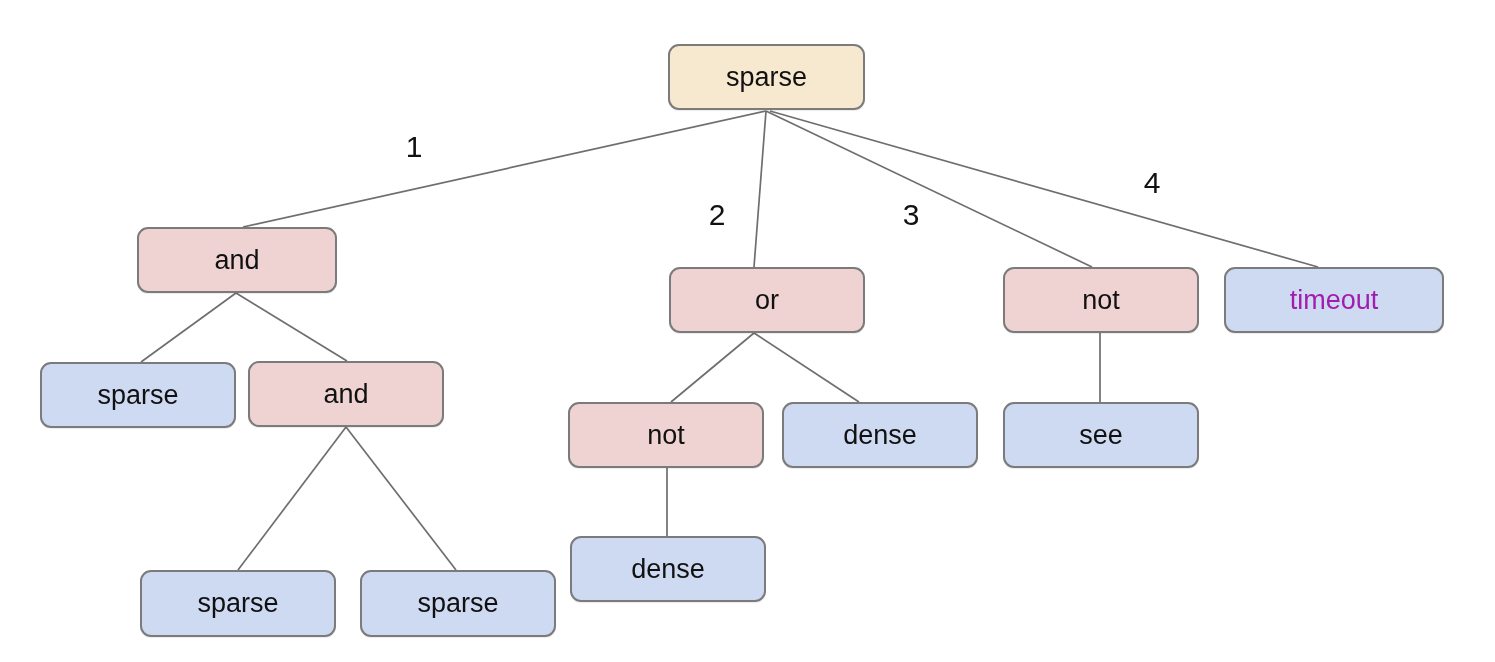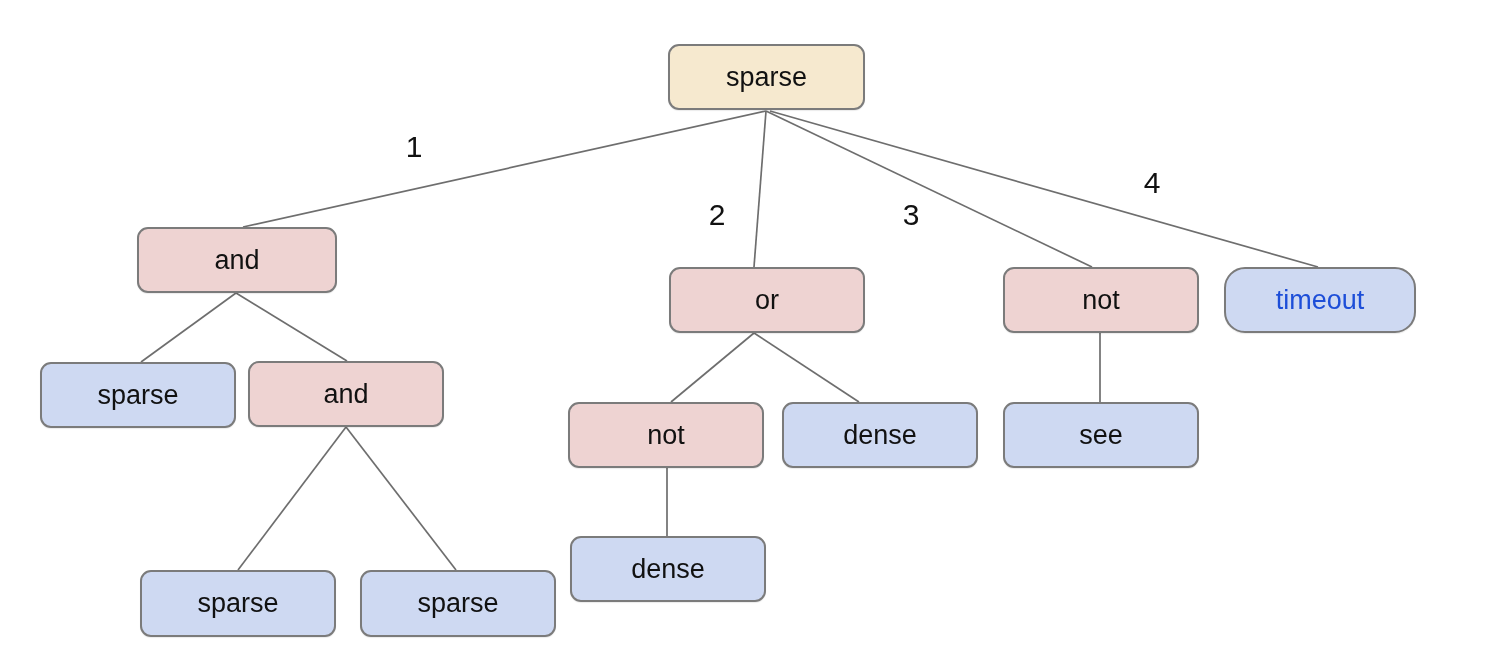--- a/index.html
+++ b/index.html
@@ -61,21 +61,21 @@
       <line x1="754" y1="333" x2="671" y2="402" stroke="#6e6e6e" stroke-width="1.7"></line>
       <line x1="754" y1="333" x2="859" y2="402" stroke="#6e6e6e" stroke-width="1.7"></line>
       <line x1="667" y1="468" x2="667" y2="536" stroke="#6e6e6e" stroke-width="1.7"></line>
       <line x1="1100" y1="333" x2="1100" y2="402" stroke="#6e6e6e" stroke-width="1.7"></line>
     </svg>
   <div id="node-layer">
       <div class="node" style="left: 668px; top: 44px; width: 197px; height: 66px; background: rgb(246, 233, 207); border-color: rgb(123, 123, 123); color: rgb(17, 17, 17);">sparse</div>
       <div class="node" style="left: 137px; top: 227px; width: 200px; height: 66px; background: rgb(238, 211, 210); border-color: rgb(123, 123, 123); color: rgb(17, 17, 17);">and</div>
       <div class="node" style="left: 657px; top: 267px; width: 196px; height: 66px; background: rgb(238, 211, 210); border-color: rgb(123, 123, 123); color: rgb(17, 17, 17); margin-left: 12px;">or</div>
       <div class="node" style="left: 1003px; top: 267px; width: 196px; height: 66px; background: rgb(238, 211, 210); border-color: rgb(123, 123, 123); color: rgb(17, 17, 17);">not</div>
-      <div class="node" style="left: 1224px; top: 267px; width: 192px; height: 66px; background: rgb(206, 217, 242); border-color: rgb(123, 123, 123); color: #1d4ed8; border-radius: 21px;">timeout</div>
+      <div class="node" style="left: 1224px; top: 267px; width: 220px; height: 66px; background: rgb(206, 217, 242); border-color: rgb(123, 123, 123); color: #a21caf;">timeout</div>
       <div class="node" style="left: 40px; top: 362px; width: 196px; height: 66px; background: rgb(206, 217, 242); border-color: rgb(123, 123, 123); color: rgb(17, 17, 17);">sparse</div>
       <div class="node" style="left: 248px; top: 361px; width: 196px; height: 66px; background: rgb(238, 211, 210); border-color: rgb(123, 123, 123); color: rgb(17, 17, 17);">and</div>
       <div class="node" style="left: 568px; top: 402px; width: 196px; height: 66px; background: rgb(238, 211, 210); border-color: rgb(123, 123, 123); color: rgb(17, 17, 17);">not</div>
       <div class="node" style="left: 782px; top: 402px; width: 196px; height: 66px; background: rgb(206, 217, 242); border-color: rgb(123, 123, 123); color: rgb(17, 17, 17);">dense</div>
       <div class="node" style="left: 1003px; top: 402px; width: 196px; height: 66px; background: rgb(206, 217, 242); border-color: rgb(123, 123, 123); color: rgb(17, 17, 17); text-align: center;">see</div>
       <div class="node" style="left: 570px; top: 536px; width: 196px; height: 66px; background: rgb(206, 217, 242); border-color: rgb(123, 123, 123); color: rgb(17, 17, 17);">dense</div>
       <div class="node" style="left: 140px; top: 570px; width: 196px; height: 67px; background: rgb(206, 217, 242); border-color: rgb(123, 123, 123); color: rgb(17, 17, 17);">sparse</div>
       <div class="node" style="left: 360px; top: 570px; width: 196px; height: 67px; background: rgb(206, 217, 242); border-color: rgb(123, 123, 123); color: rgb(17, 17, 17);">sparse</div>
     </div>
   <div id="label-layer">

